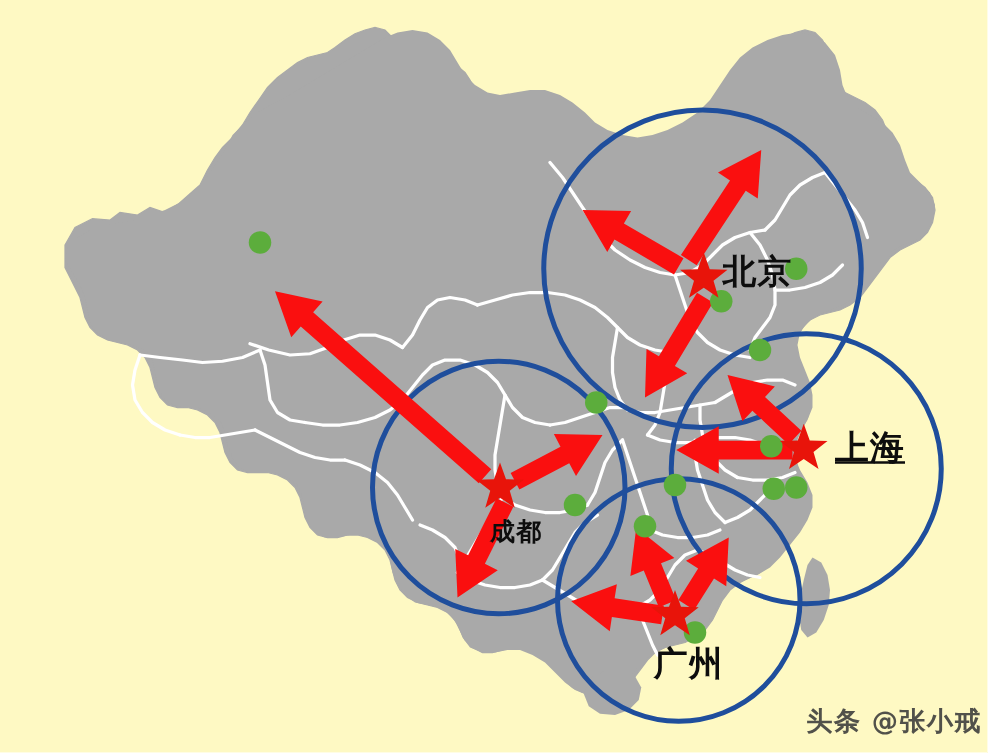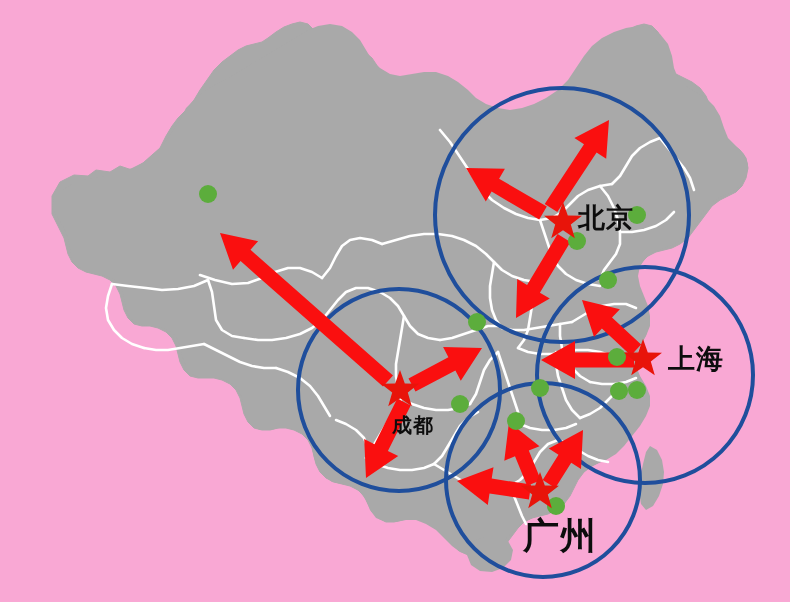--- a/index.html
+++ b/index.html
@@ -1,21 +1,21 @@
 <!DOCTYPE html>
 <html><head>
 <meta charset="utf-8">
 <title>China City Cluster Map</title>
 <style>
   html,body{margin:0;padding:0;background:#ffffff;}
   body{
     font-family:"Liberation Sans","DejaVu Sans",sans-serif;
     width:790px;height:602px;overflow:hidden;
   }
-  #stage{position:relative;width:790px;height:602px;background:#f9a8d4;}
+  #stage{position:relative;width:790px;height:602px;background:#fef9c3;}
   #stage svg{display:block;position:absolute;top:0;left:0;}
   .city-label{
     position:absolute;
     font-family:"DejaVu Sans","Liberation Sans",sans-serif;
     font-weight:700;
     color:#0d0d0d;
     white-space:nowrap;
     letter-spacing:1px;
     line-height:1;
     user-select:none;
@@ -217,19 +217,20 @@
           <polygon points="643.0,339.0 647.8,352.4 662.0,352.8 650.8,361.5 654.8,375.2 643.0,367.2 631.2,375.2 635.2,361.5 624.0,352.8 638.2,352.4" fill="#e8140a"></polygon>
           <polygon points="400.0,370.0 404.8,383.4 419.0,383.8 407.8,392.5 411.8,406.2 400.0,398.2 388.2,406.2 392.2,392.5 381.0,383.8 395.2,383.4" fill="#e8140a"></polygon>
           <polygon points="540.0,472.0 544.8,485.4 559.0,485.8 547.8,494.5 551.8,508.2 540.0,500.2 528.2,508.2 532.2,494.5 521.0,485.8 535.2,485.4" fill="#e8140a"></polygon>
         </g>
 
     </g>
   </svg>
 
   <div id="labels">
       <div class="city-label" style="left: 578px; top: 204px; font-size: 27px; color: rgb(13, 13, 13);">北京</div>
-      <div class="city-label" style="left: 668px; top: 345px; font-size: 27px; color: rgb(13, 13, 13);">上海</div>
+      <div class="city-label" style="left: 668px; top: 345px; font-size: 27px; color: rgb(13, 13, 13); text-decoration: underline;">上海</div>
       <div class="city-label" style="left: 392px; top: 415px; font-size: 20px; color: rgb(13, 13, 13);">成都</div>
-      <div class="city-label" style="left: 523px; top: 518px; font-size: 36px; color: rgb(13, 13, 13);">广州</div>
+      <div class="city-label" style="left: 523px; top: 518px; font-size: 27px; color: rgb(13, 13, 13);">广州</div>
     </div>
 
+  <div class="watermark" style="left: 645px; top: 563px; color: rgb(58, 58, 58);">头条 @张小戒</div>
 
 </div>
 
 </body></html>

